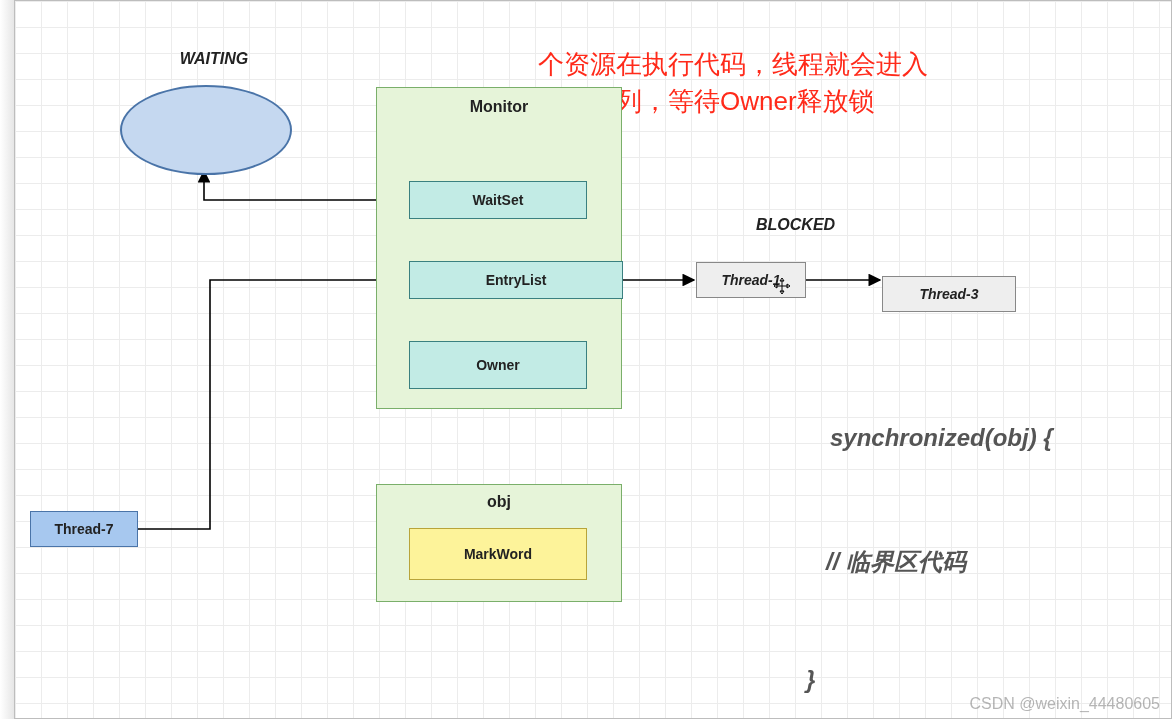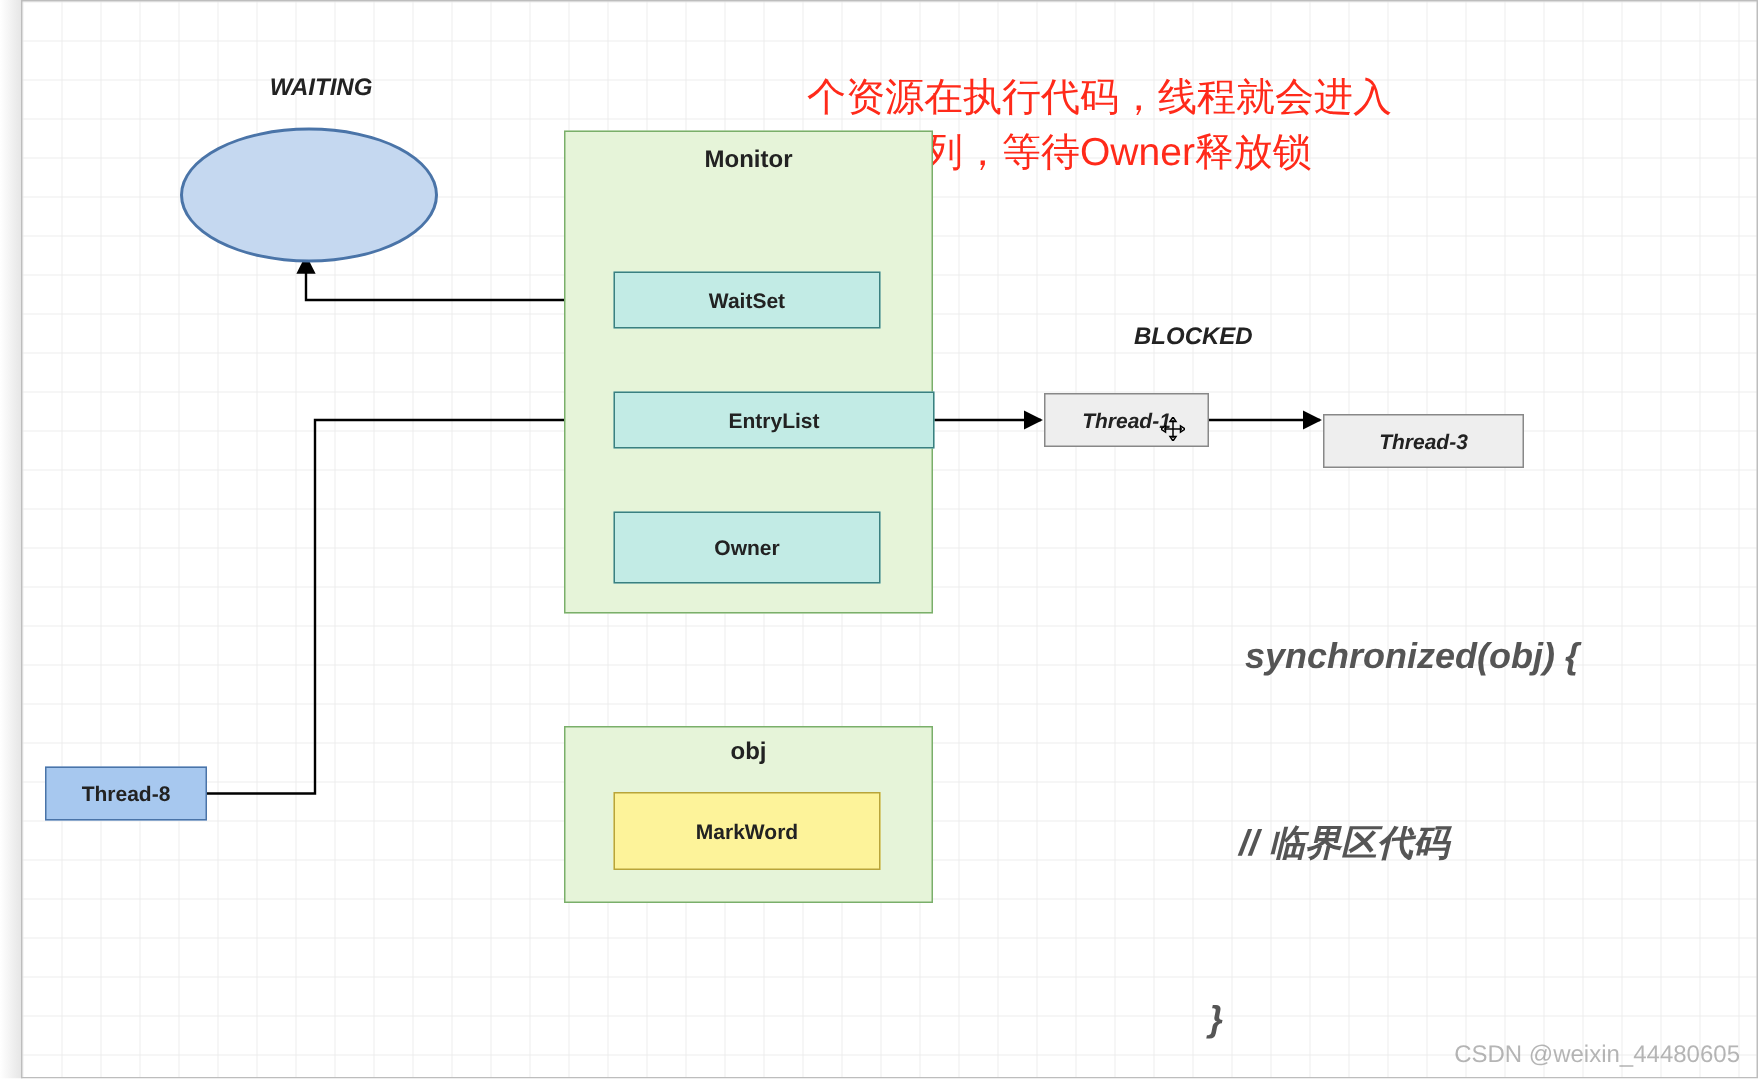--- a/index.html
+++ b/index.html
@@ -102,21 +102,21 @@
   </div>
   <div id="waitset" class="abs box teal lbl small">WaitSet</div>
   <div id="entrylist" class="abs box teal lbl small">EntryList</div>
   <div id="owner" class="abs box teal lbl small">Owner</div>
 
   <div id="objbox" class="abs box">
     <div id="obj-title" class="lbl">obj</div>
   </div>
   <div id="markword" class="abs box lbl small">MarkWord</div>
 
-  <div id="thread2" class="abs box lbl small">Thread-8</div>
+  <div id="thread2" class="abs box lbl small">Thread-7</div>
   <div id="blocked-label" class="abs lbl italic">BLOCKED</div>
   <div id="thread1" class="abs box greybox lbl small">Thread-1</div>
   <div id="thread3" class="abs box greybox lbl small">Thread-3</div>
 
   <div id="cursor" class="abs">
     <svg width="16" height="16" viewBox="0 0 16 16">
       <g stroke="#000" stroke-width="1" fill="#fff">
         <polygon points="8,0 10,3 6,3"></polygon>
         <polygon points="8,16 10,13 6,13"></polygon>
         <polygon points="0,8 3,6 3,10"></polygon>

